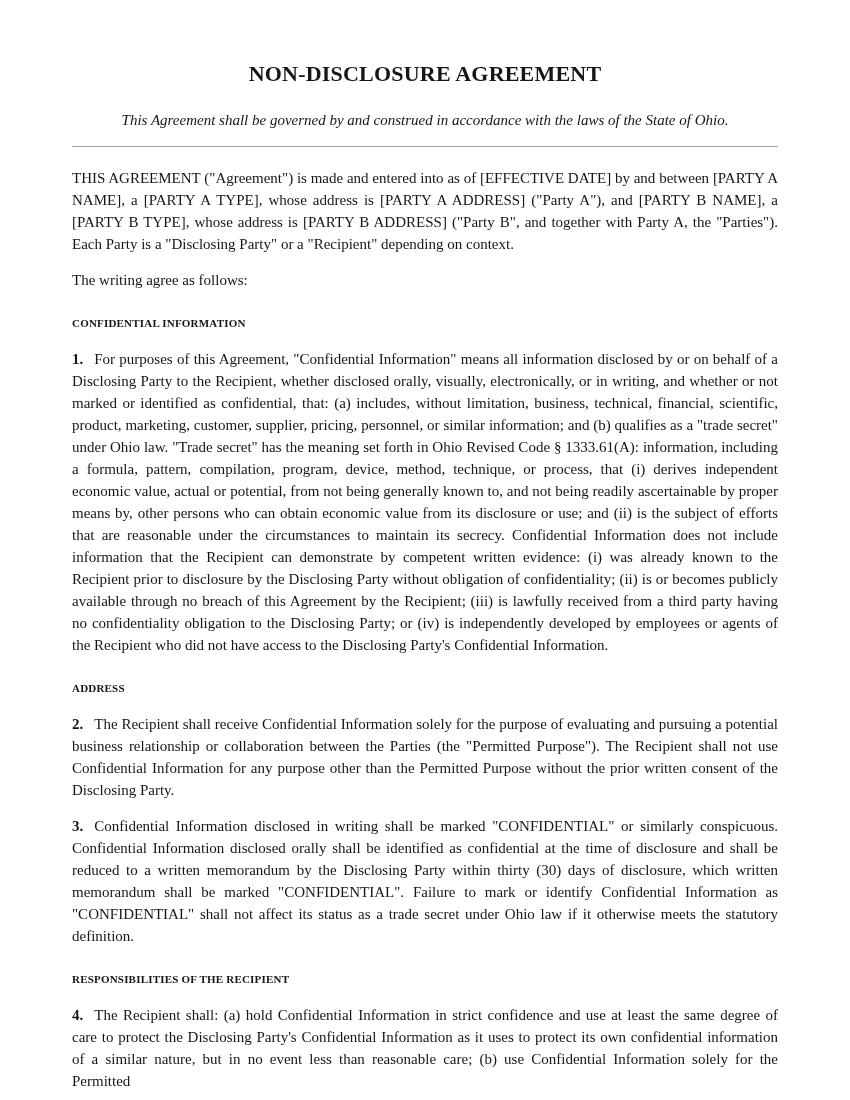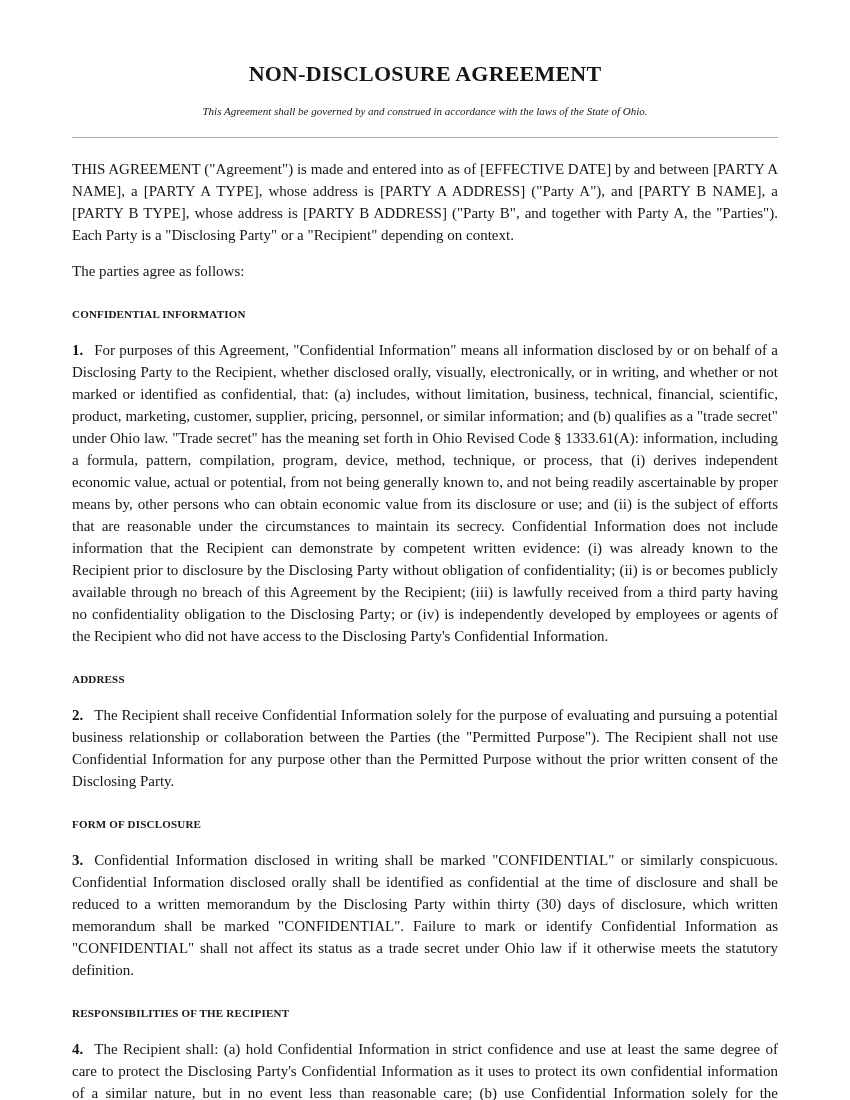--- a/index.html
+++ b/index.html
@@ -21,25 +21,25 @@
   }
   .title {
     font-size: 22px;
     font-weight: 700;
     line-height: 24px;
     text-align: center;
     letter-spacing: 0.2px;
     margin: 0;
   }
   .subtitle {
-    font-size: 11px;
+    font-size: 15px;
     font-style: italic;
     line-height: 17px;
     text-align: center;
-    margin: 17px 0 0 0;
+    margin: 26px 0 0 0;
   }
   .rule {
     border: none;
     border-top: 1px solid #a9a9a9;
     margin: 17px 0 20px 0;
   }
   .para {
     font-size: 15px;
     line-height: 22px;
     text-align: justify;
@@ -61,34 +61,33 @@
 <div class="page">
 
   <h1 class="title">NON-DISCLOSURE AGREEMENT</h1>
 
   <p class="subtitle">This Agreement shall be governed by and construed in accordance with the laws of the State of Ohio.</p>
 
   <hr class="rule">
 
   <p class="para">THIS AGREEMENT ("Agreement") is made and entered into as of [EFFECTIVE DATE] by and between [PARTY A NAME], a [PARTY A TYPE], whose address is [PARTY A ADDRESS] ("Party A"), and [PARTY B NAME], a [PARTY B TYPE], whose address is [PARTY B ADDRESS] ("Party B", and together with Party A, the "Parties"). Each Party is a "Disclosing Party" or a "Recipient" depending on context.</p>
 
-  <p class="para">The parties agree as follows:</p>
+  <p class="para">The writing agree as follows:</p>
 
   <section>
     <h2 class="heading">CONFIDENTIAL INFORMATION</h2>
     <p class="para"><span class="num">1.</span><span class="numgap"></span><span>For purposes of this Agreement, "Confidential Information" means all information disclosed by or on behalf of a Disclosing Party to the Recipient, whether disclosed orally, visually, electronically, or in writing, and whether or not marked or identified as confidential, that: (a) includes, without limitation, business, technical, financial, scientific, product, marketing, customer, supplier, pricing, personnel, or similar information; and (b) qualifies as a "trade secret" under Ohio law. "Trade secret" has the meaning set forth in Ohio Revised Code § 1333.61(A): information, including a formula, pattern, compilation, program, device, method, technique, or process, that (i) derives independent economic value, actual or potential, from not being generally known to, and not being readily ascertainable by proper means by, other persons who can obtain economic value from its disclosure or use; and (ii) is the subject of efforts that are reasonable under the circumstances to maintain its secrecy. Confidential Information does not include information that the Recipient can demonstrate by competent written evidence: (i) was already known to the Recipient prior to disclosure by the Disclosing Party without obligation of confidentiality; (ii) is or becomes publicly available through no breach of this Agreement by the Recipient; (iii) is lawfully received from a third party having no confidentiality obligation to the Disclosing Party; or (iv) is independently developed by employees or agents of the Recipient who did not have access to the Disclosing Party's Confidential Information.</span></p>
   </section>
 
   <section>
     <h2 class="heading">ADDRESS</h2>
     <p class="para"><span class="num">2.</span><span class="numgap"></span><span>The Recipient shall receive Confidential Information solely for the purpose of evaluating and pursuing a potential business relationship or collaboration between the Parties (the "Permitted Purpose"). The Recipient shall not use Confidential Information for any purpose other than the Permitted Purpose without the prior written consent of the Disclosing Party.</span></p>
   </section>
 
   <section>
-    <h2 class="heading">FORM OF DISCLOSURE</h2>
     <p class="para"><span class="num">3.</span><span class="numgap"></span><span>Confidential Information disclosed in writing shall be marked "CONFIDENTIAL" or similarly conspicuous. Confidential Information disclosed orally shall be identified as confidential at the time of disclosure and shall be reduced to a written memorandum by the Disclosing Party within thirty (30) days of disclosure, which written memorandum shall be marked "CONFIDENTIAL". Failure to mark or identify Confidential Information as "CONFIDENTIAL" shall not affect its status as a trade secret under Ohio law if it otherwise meets the statutory definition.</span></p>
   </section>
 
   <section>
     <h2 class="heading">RESPONSIBILITIES OF THE RECIPIENT</h2>
     <p class="para"><span class="num">4.</span><span class="numgap"></span><span>The Recipient shall: (a) hold Confidential Information in strict confidence and use at least the same degree of care to protect the Disclosing Party's Confidential Information as it uses to protect its own confidential information of a similar nature, but in no event less than reasonable care; (b) use Confidential Information solely for the Permitted</span></p>
   </section>
 
 </div>
 

